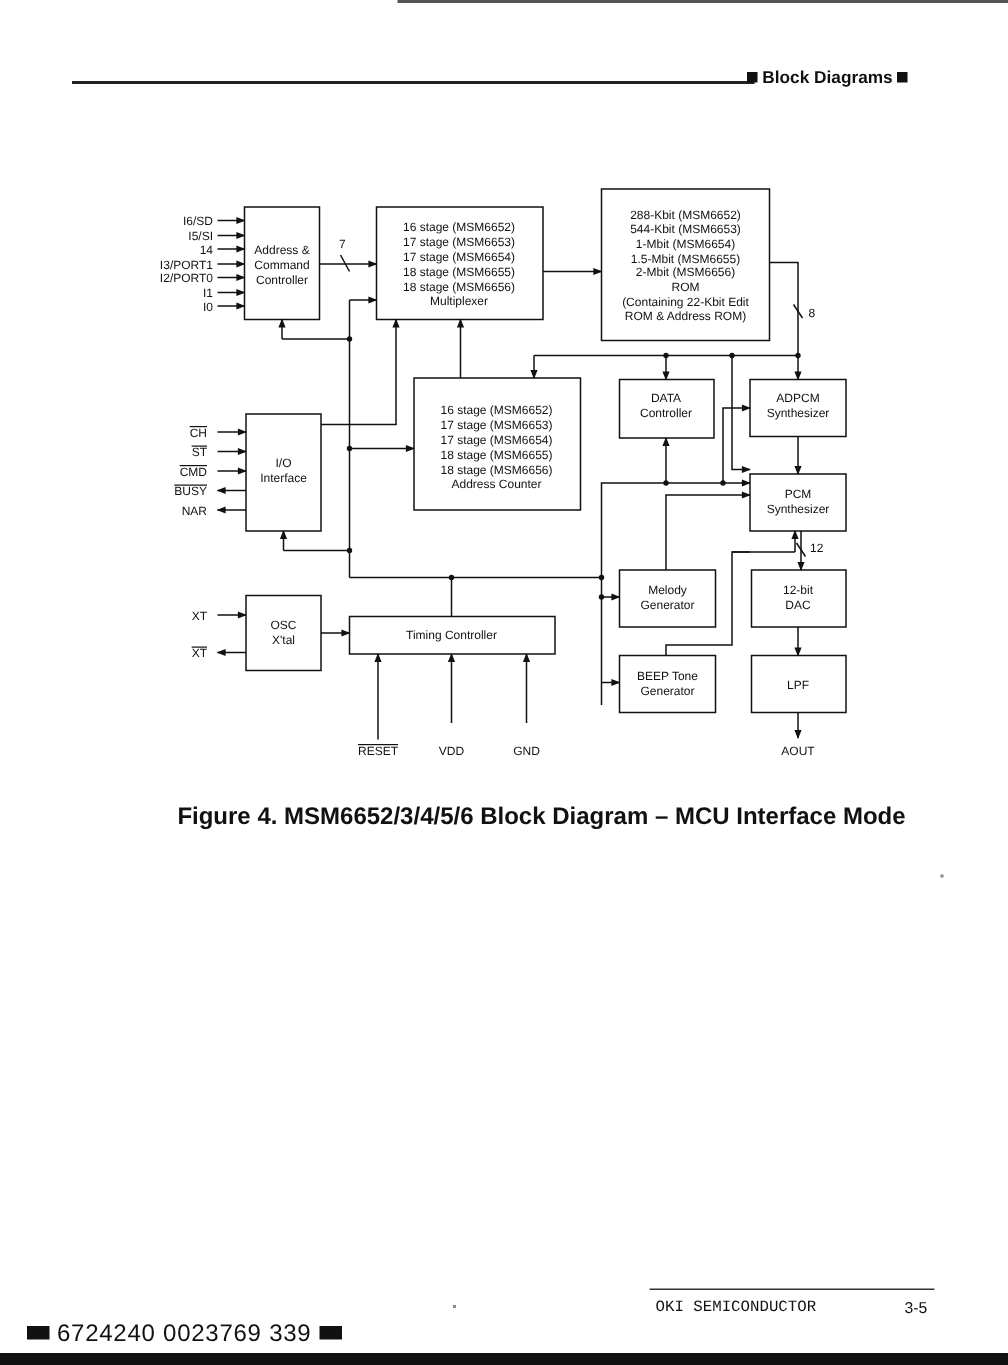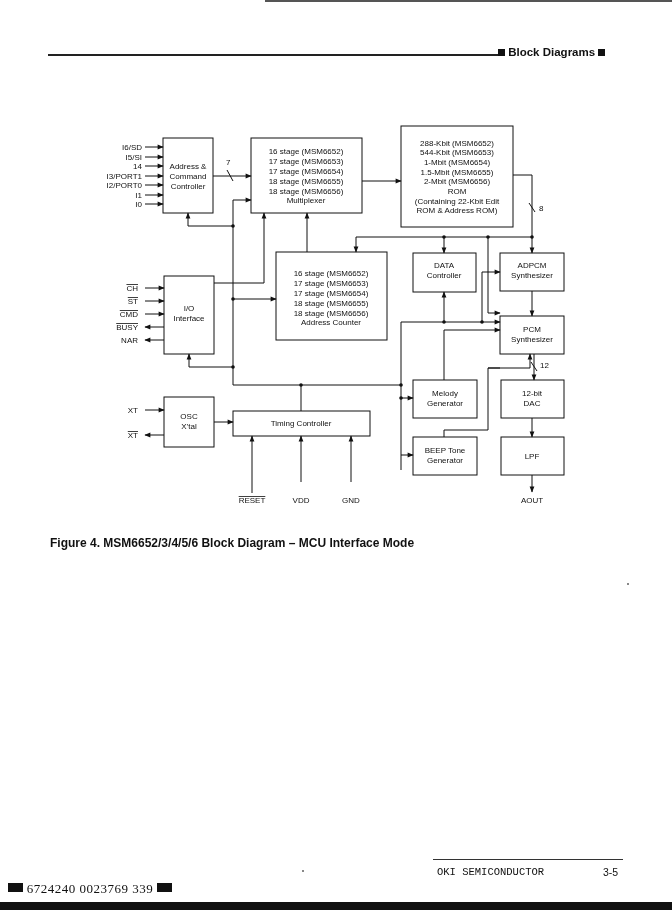--- a/index.html
+++ b/index.html
@@ -3,25 +3,25 @@
   <meta charset="utf-8">
   <style>
     html, body { margin: 0; padding: 0; background: #ffffff; }
     body { width: 672px; height: 910px; position: relative; overflow: hidden; font-family: "Liberation Sans", sans-serif; color: #111; }
     .topline { position: absolute; top: 0; left: 265px; width: 407px; height: 2px; background: #555; }
     .header-rule { position: absolute; top: 54px; left: 48px; width: 455px; height: 1.5px; background: #222; }
     .header-title { position: absolute; top: 46px; left: 482px; font-size: 11.5px; font-weight: bold; white-space: nowrap; margin-left: 16px; }
     .sq { display: inline-block; width: 7px; height: 7px; background: #111; vertical-align: 0px; }
     svg#diagram { position: absolute; left: 0; top: 0; }
     svg text { font-family: "Liberation Sans", sans-serif; font-size: 8px; fill: #111; }
-    .caption { position: absolute; top: 536px; left: 0; width: 672px; text-align: left; font-size: 12px; font-weight: bold; padding-left: 50px; box-sizing: border-box; }
+    .caption { position: absolute; top: 536px; left: 0; width: 672px; text-align: center; font-size: 16px; font-weight: bold; padding-left: 50px; box-sizing: border-box; }
     .footer-rule { position: absolute; top: 859px; left: 433px; width: 190px; height: 1px; background: #333; }
     .footer-company { position: absolute; top: 866px; left: 437px; font-size: 10.5px; font-family: Liberation Mono, monospace; }
     .footer-page { position: absolute; top: 866px; left: 603px; font-size: 10.5px; }
-    .barcode { position: absolute; top: 881px; left: 8px; font-family: Liberation Serif, serif; font-size: 13px; letter-spacing: 0.5px; white-space: nowrap; }
+    .barcode { position: absolute; top: 881px; left: 18px; font-family: Liberation Sans, sans-serif; font-size: 16px; letter-spacing: 0.5px; white-space: nowrap; }
     .barcode .blk { display: inline-block; width: 15px; height: 9px; background: #111; vertical-align: 1px; }
     .bottombar { position: absolute; top: 902px; left: 0; width: 672px; height: 8px; background: #111; }
     .speck { position: absolute; width: 2px; height: 2px; background: #888; }
   </style>
 </head>
 <body>
 
 <div class="topline"></div>
 <div class="header-rule"></div>
 <div class="header-title">

